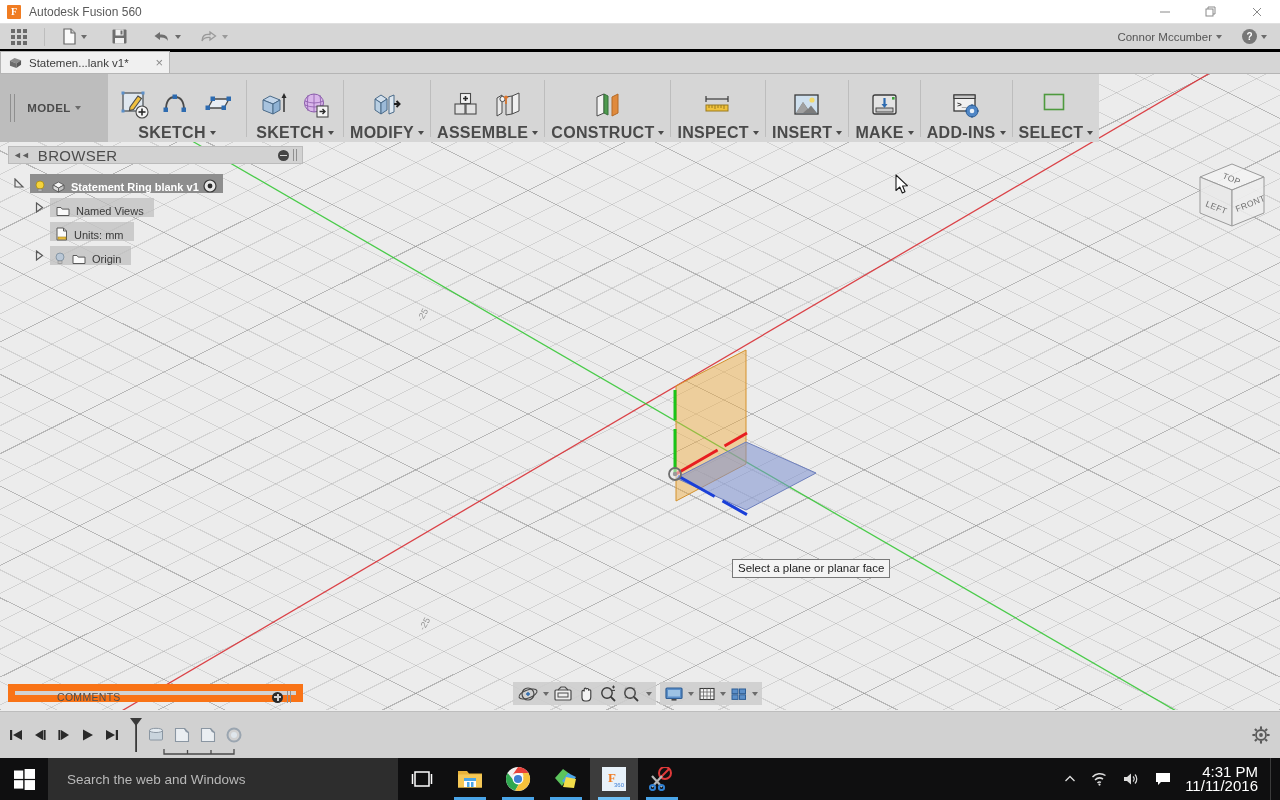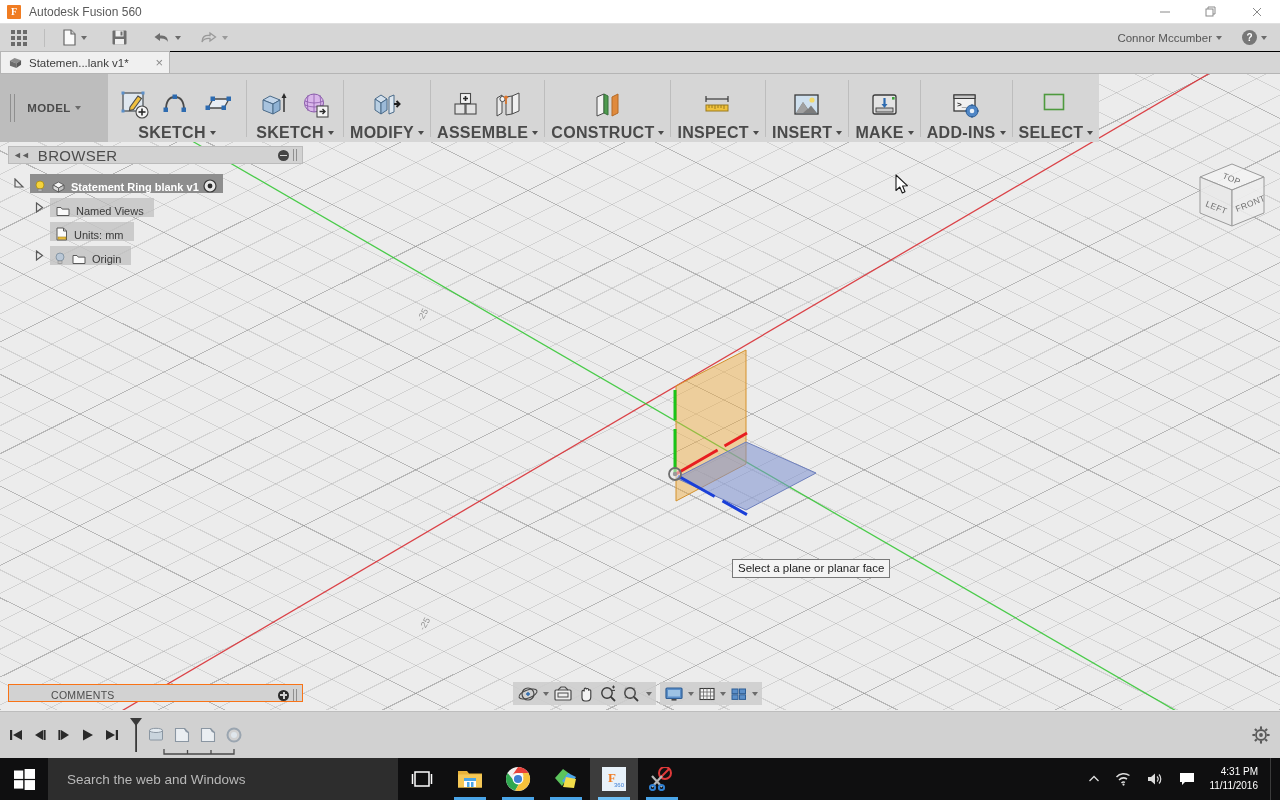--- a/index.html
+++ b/index.html
@@ -28,21 +28,21 @@
   .win-btns { margin-left:auto; display:flex; height:24px; }
   .win-btn {
     width:46px; height:24px; display:flex; align-items:center; justify-content:center;
     color:#7a7a7a;
   }
   .win-btn svg { display:block; }
 
   
   .qat {
     position:absolute; left:0; top:24px; width:1280px; height:28px;
-    background:#d6d6d6; border-bottom:1px solid #000000;
+    background:#d6d6d6; border-bottom:3px solid #000000;
     display:flex; align-items:center;
   }
   .qat-item { display:flex; align-items:center; height:28px; padding:0 5px; cursor:default; }
   .qat-sep { width:1px; height:18px; background:#bdbdbd; margin:0 2px; }
   .grid-icon { display:grid; grid-template-columns:repeat(3,4px); grid-template-rows:repeat(3,4px); gap:2px; }
   .grid-icon i { background:#6b6b6b; display:block; width:4px; height:4px; }
   .caret { width:0;height:0;border-left:3.5px solid transparent;border-right:3.5px solid transparent;border-top:4px solid #6b6b6b; margin-left:4px; }
   .qat-right { margin-left:auto; display:flex; align-items:center; padding-right:8px; }
   .user-name { font-size:11.5px; color:#555; }
   .help-circle {
@@ -151,22 +151,22 @@
     background:rgba(190,190,190,.72);
   }
   .tnode-body.selected { background:#8e8e8e; }
   .tnode-body.selected .tlabel { color:#fff; font-weight:bold; }
   .tlabel { font-size:11px; color:#3a3a3a; margin-left:6px; margin-right:4px; white-space:nowrap; }
   .tnode-body svg { display:block; }
 
   
   .comments {
     position:absolute; left:8px; top:684px; width:295px; height:18px;
-    background:#d2d2d2; border:1px solid #f97316;
-    display:flex; align-items:flex-end; padding:0 4px; z-index:5;gap:6px;
+    background:#d2d2d2; border:7px solid #f97316;
+    display:flex; align-items:flex-start; padding:0 4px; z-index:5;gap:6px;
   }
   .c-title { font-size:10.5px; color:#4d4d4d; letter-spacing:.3px; margin-left:38px; }
   .c-right { margin-left:auto; display:flex; align-items:center; gap:4px; }
   .plus-circle { width:11px;height:11px;border-radius:50%;background:#2b2b2b;position:relative; }
   .plus-circle::before{content:"";position:absolute;left:5px;top:2px;width:1.5px;height:7px;background:#d2d2d2;}
   .plus-circle::after{content:"";position:absolute;left:2px;top:4.7px;width:7px;height:1.5px;background:#d2d2d2;}
 
   
   .navbar {
     position:absolute; left:513px; top:682px; height:23px;
@@ -207,21 +207,21 @@
   }
   .tb-item.active { background:#3c3c3c; }
   .tb-item.running::after {
     content:""; position:absolute; bottom:0; left:8px; width:32px; height:3px; background:#4aa5e8;
   }
   .tb-item.active::after { background:#6fc0f5; }
   .tray { margin-left:auto; display:flex; align-items:center; height:42px; padding-right:4px; }
   .tray-btn { height:42px; display:flex; align-items:center; justify-content:center; padding:0 7px; color:#e8e8e8; }
   .clock {
     height:26px; display:flex; flex-direction:column; align-items:flex-end; justify-content:center;
-    padding:0 12px 0 6px; color:#fff; font-size:10px; line-height:14px;
+    padding:0 12px 0 6px; color:#fff; font-size:15px; line-height:14px;
   }
   .notif-edge { width:6px; height:42px; border-left:1px solid #3b3b3b; }
 </style>
 </head>
 <body>
 
 <div class="titlebar">
   <div class="app-logo">F</div>
   <div class="app-title">Autodesk Fusion 560</div>
   <div class="win-btns">

